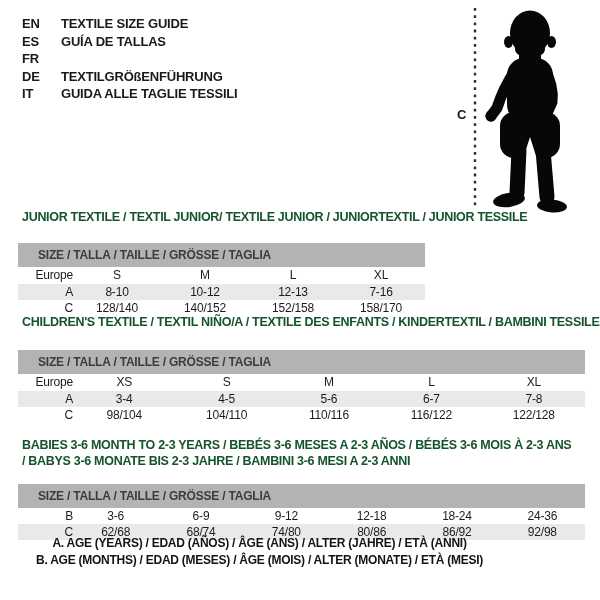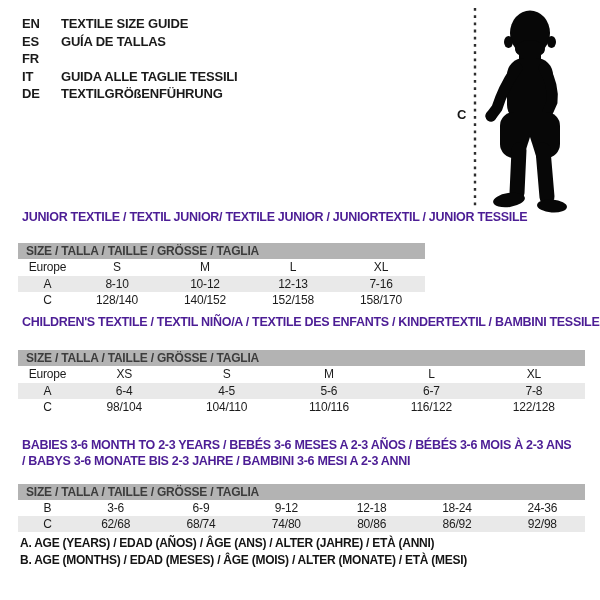--- a/index.html
+++ b/index.html
@@ -14,65 +14,65 @@
   
   .fig-svg{position:absolute;left:440px;top:2px;}
   .fig-label{position:absolute;left:457px;top:107px;font-weight:700;font-size:13px;color:#161616;}
   
   .tblock{position:absolute;left:18px;}
   #t1{top:210px;width:407px;}
   #t2{top:315px;width:567px;}
   #t3{top:423px;width:567px;}
   .ttitle{
     font-weight:700;font-size:12.5px;line-height:15px;letter-spacing:-0.3px;
-    margin:0 0 18px 4px;white-space:nowrap;color:#4c1d95;
+    margin:0 0 18px 4px;white-space:nowrap;color:#14532d;
   }
   #t2 .ttitle{margin-bottom:20px;}
   #t3 .ttitle{white-space:normal;max-width:552px;line-height:15.5px;margin-bottom:15px;margin-top:15px;}
   table{border-collapse:collapse;table-layout:fixed;width:100%;}
   col.lab{width:55px;}
   tr.bar td{
     background:#b3b3b3;color:#3c3c3c;font-weight:700;font-size:12px;
-    height:16px;line-height:16px;padding:0 0 0 8px;text-align:left;letter-spacing:-0.2px;
+    height:24px;line-height:16px;padding:0 0 0 20px;text-align:left;letter-spacing:-0.2px;
   }
   td{
     font-size:12px;height:16px;line-height:16px;padding:0;margin:0;
     text-align:center;font-weight:400;color:#1c1c1c;letter-spacing:-0.2px;
   }
-  td.lab{text-align:center;padding-left:4px;margin-left:32px;}
+  td.lab{text-align:right;padding-left:4px;margin-left:32px;}
   tr.europe td{height:17px;line-height:17px;}
   tr.shaded td{background:#e9e9e9;}
   
-  .legend{position:absolute;left:20px;top:535px;}
+  .legend{position:absolute;left:36px;top:535px;text-align:center;}
   .legend-line{font-weight:700;font-size:12px;line-height:17.2px;letter-spacing:-0.25px;color:#141414;}
 </style>
 </head>
 <body>
 
 <div class="page">
 
   <div class="langs">
     <div class="lang">
       <span class="code">EN</span>
       <span>TEXTILE SIZE GUIDE</span>
     </div>
     <div class="lang">
       <span class="code">ES</span>
       <span>GUÍA DE TALLAS</span>
     </div>
     <div class="lang">
       <span class="code">FR</span>
     </div>
     <div class="lang">
+      <span class="code">DE</span>
+      <span>TEXTILGRÖßENFÜHRUNG</span>
+    </div>
+    <div class="lang">
       <span class="code">IT</span>
       <span>GUIDA ALLE TAGLIE TESSILI</span>
-    </div>
-    <div class="lang">
-      <span class="code">DE</span>
-      <span>TEXTILGRÖßENFÜHRUNG</span>
     </div>
   </div>
 
   <svg class="fig-svg" width="160" height="214" viewBox="0 0 160 214">
     <line x1="35" y1="6" x2="35" y2="206" stroke="#2e2e2e" stroke-width="2.4" stroke-dasharray="2.8 4.4"></line>
     <g fill="#070707" stroke="none">
       <ellipse cx="90" cy="31" rx="20" ry="22.5"></ellipse>
       <ellipse cx="68.5" cy="40" rx="4.5" ry="6"></ellipse>
       <ellipse cx="111.5" cy="40" rx="4.5" ry="6"></ellipse>
       <ellipse cx="90" cy="47" rx="15" ry="9"></ellipse>
@@ -148,21 +148,21 @@
       <tr class="europe">
         <td class="lab">Europe</td>
         <td>XS</td>
         <td>S</td>
         <td>M</td>
         <td>L</td>
         <td>XL</td>
       </tr>
       <tr class="shaded">
         <td class="lab">A</td>
-        <td>6-4</td>
+        <td>3-4</td>
         <td>4-5</td>
         <td>5-6</td>
         <td>6-7</td>
         <td>7-8</td>
       </tr>
       <tr>
         <td class="lab">C</td>
         <td>98/104</td>
         <td>104/110</td>
         <td>110/116</td>

